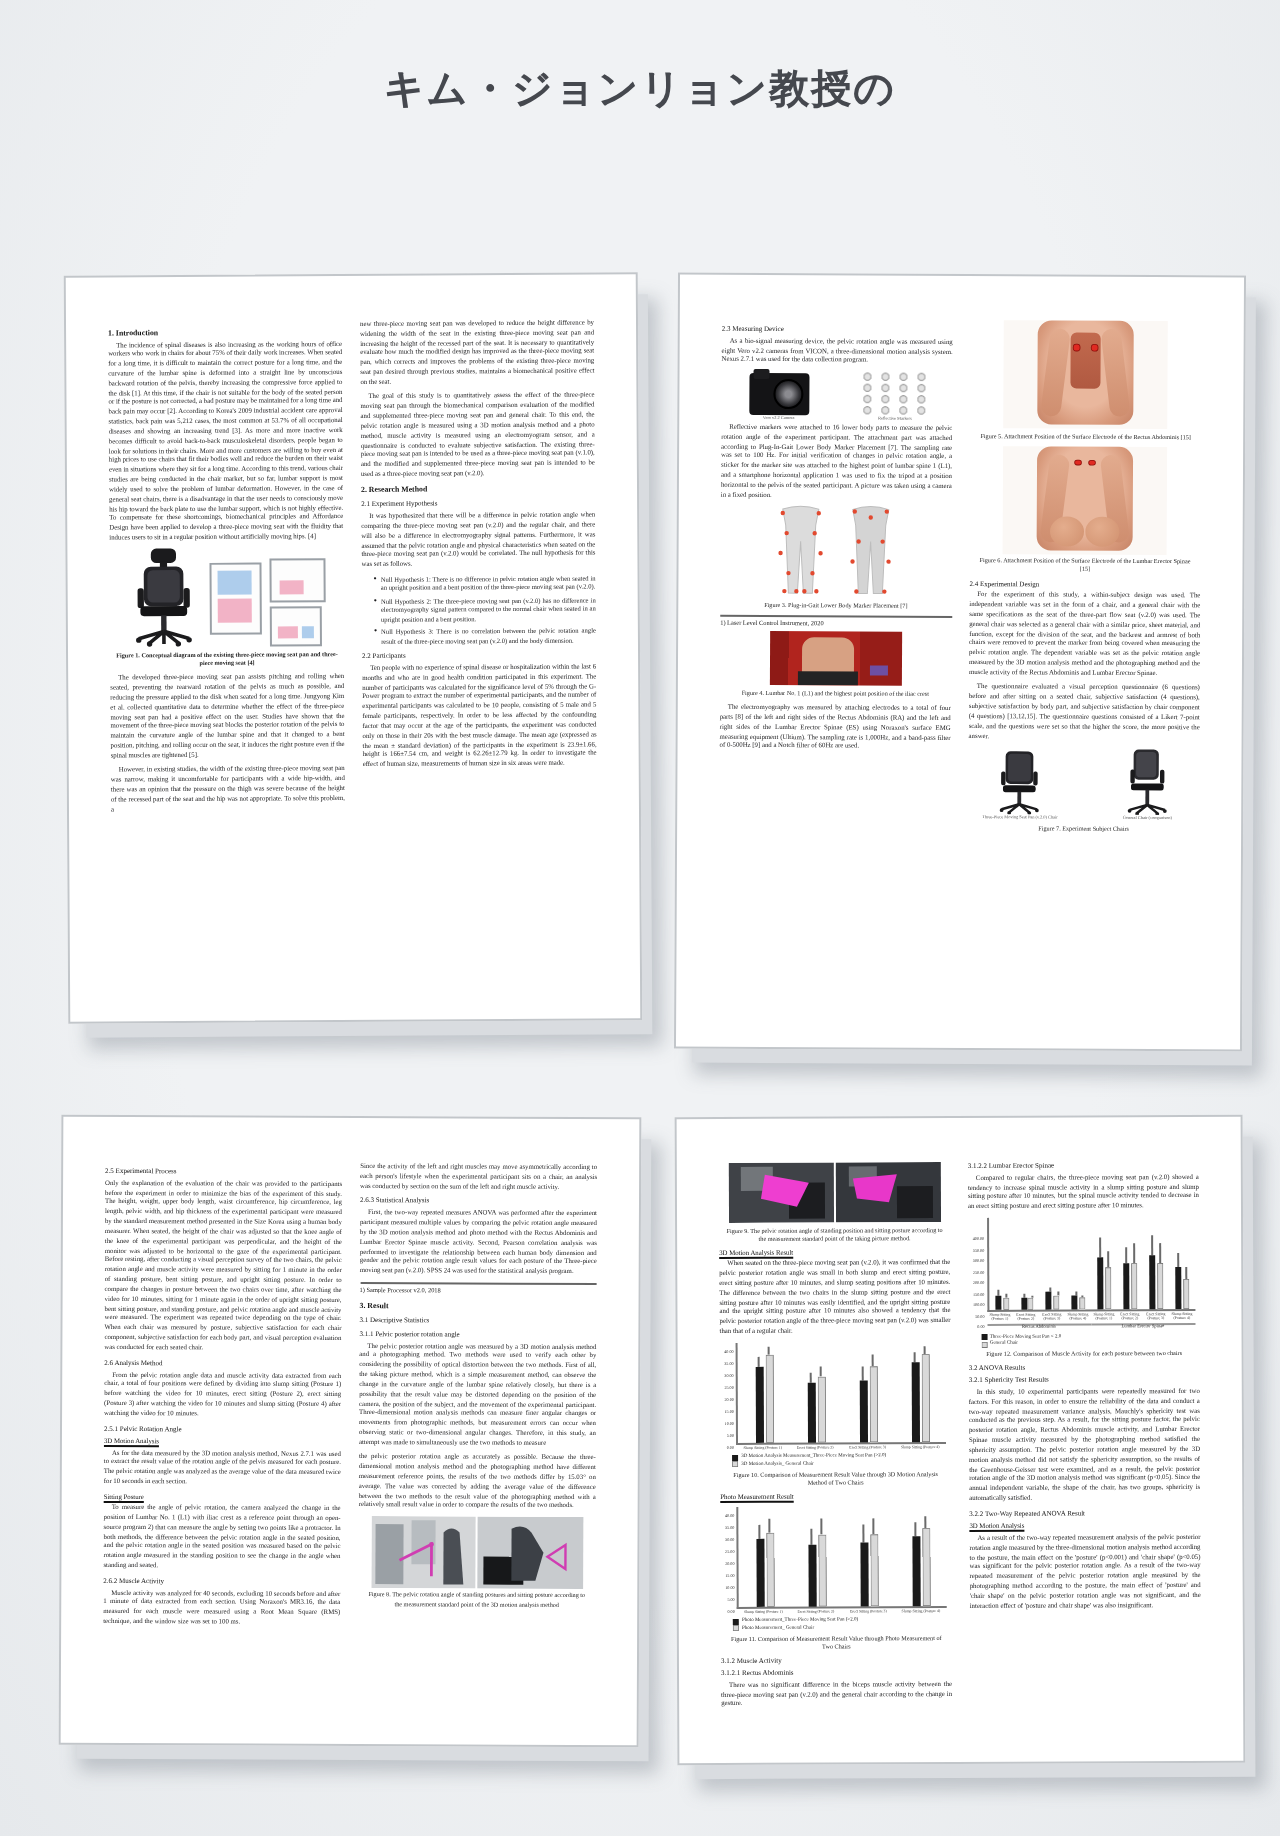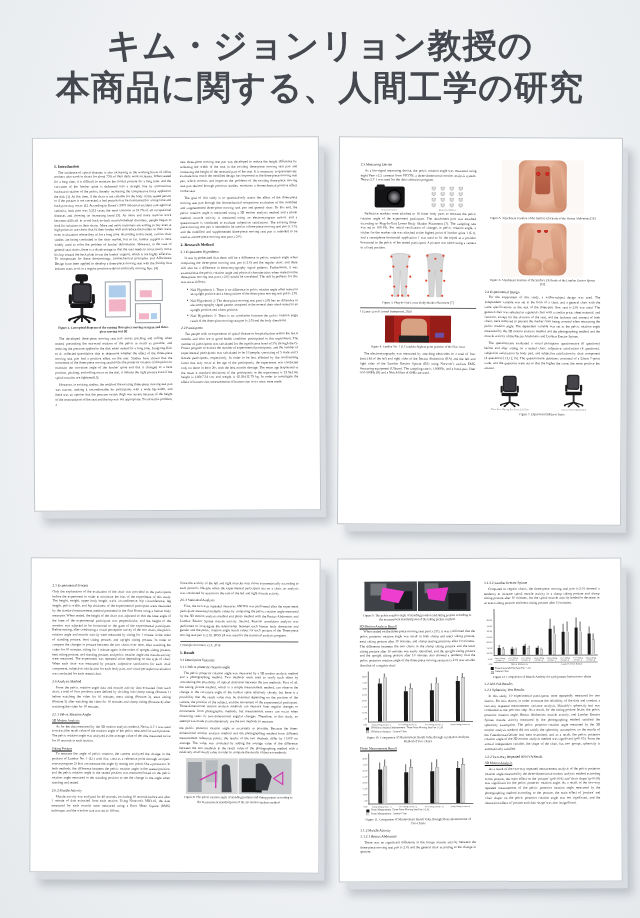--- a/index.html
+++ b/index.html
@@ -4,21 +4,21 @@
 <style>
   html,body{margin:0;padding:0;}
   body{
     width:640px;height:918px;overflow:hidden;
     background:radial-gradient(ellipse at 50% 40%, #f0f2f4 55%, #e6e9ec 100%);
     font-family:"Liberation Serif", serif;
   }
   
   .banner{padding-top:24px;text-align:center;
     font-family:"Liberation Sans", sans-serif;font-weight:bold;
-    font-size:34px;line-height:42px;color:#45484e;letter-spacing:1px;}
+    font-size:20px;line-height:42px;color:#45484e;letter-spacing:1px;}
   
   .page{position:absolute;background:#ffffff;border:1px solid #c2c6ca;
     box-shadow: 7px 9px 0 -2px #d9dce0, 10px 13px 9px rgba(110,118,128,.35);
     overflow:hidden;}
   .page-1{left:33px;top:137px;width:285px;height:372px;transform:rotate(-0.35deg);}
   .page-2{left:338px;top:137px;width:282px;height:386px;transform:rotate(0.3deg);}
   .page-3{left:30px;top:558px;width:288px;height:313px;transform:rotate(0.25deeg);}
   .page-3{left:30px;top:558px;width:288px;height:313px;transform:rotate(0.25deg);}
   .page-4{left:338px;top:558px;width:282px;height:322px;transform:rotate(-0.25deg);}
   .inner{padding:22px 21px 10px;display:flex;gap:9px;}
@@ -86,21 +86,20 @@
   .sw{flex:none;width:3px;height:3px;margin-top:0.5px;}
   .sw.black{background:#1a1a1a;}
   .sw.gray{background:#d9d9d9;box-shadow:inset 0 0 0 0.4px #777;}
   .photo-svg{display:block;margin:2px auto 0;}
 </style>
 </head>
 <body>
 
 <div class="banner">
   <div>キム・ジョンリョン教授の</div>
-  <div>本商品に関する、人間工学の研究</div>
 </div>
 
 <section class="page page-1">
   <div class="inner">
     <div class="col">
       <div class="h1">1. Introduction</div>
       <p class="p">The incidence of spinal diseases is also increasing as the working hours of office workers who work in chairs for about 75% of their daily work increases. When seated for a long time, it is difficult to maintain the correct posture for a long time, and the curvature of the lumbar spine is deformed into a straight line by unconscious backward rotation of the pelvis, thereby increasing the compressive force applied to the disk [1]. At this time, if the chair is not suitable for the body of the seated person or if the posture is not corrected, a bad posture may be maintained for a long time and back pain may occur [2]. According to Korea's 2009 industrial accident care approval statistics, back pain was 5,212 cases, the most common at 53.7% of all occupational diseases and showing an increasing trend [3]. As more and more inactive work becomes difficult to avoid back-to-back musculoskeletal disorders, people began to look for solutions in their chairs. More and more customers are willing to buy even at high prices to use chairs that fit their bodies well and reduce the burden on their waist even in situations where they sit for a long time. According to this trend, various chair studies are being conducted in the chair market, but so far, lumbar support is most widely used to solve the problem of lumbar deformation. However, in the case of general seat chairs, there is a disadvantage in that the user needs to consciously move his hip toward the back plate to use the lumbar support, which is not highly effective. To compensate for these shortcomings, biomechanical principles and Affordance Design have been applied to develop a three-piece moving seat with the fluidity that induces users to sit in a regular position without artificially moving hips. [4]</p>
       <div class="fig">
         <svg width="36" height="50" viewBox="0 0 40 54">
           <rect x="13" y="0" width="14" height="8" rx="3" fill="#1b1b1d"></rect>

